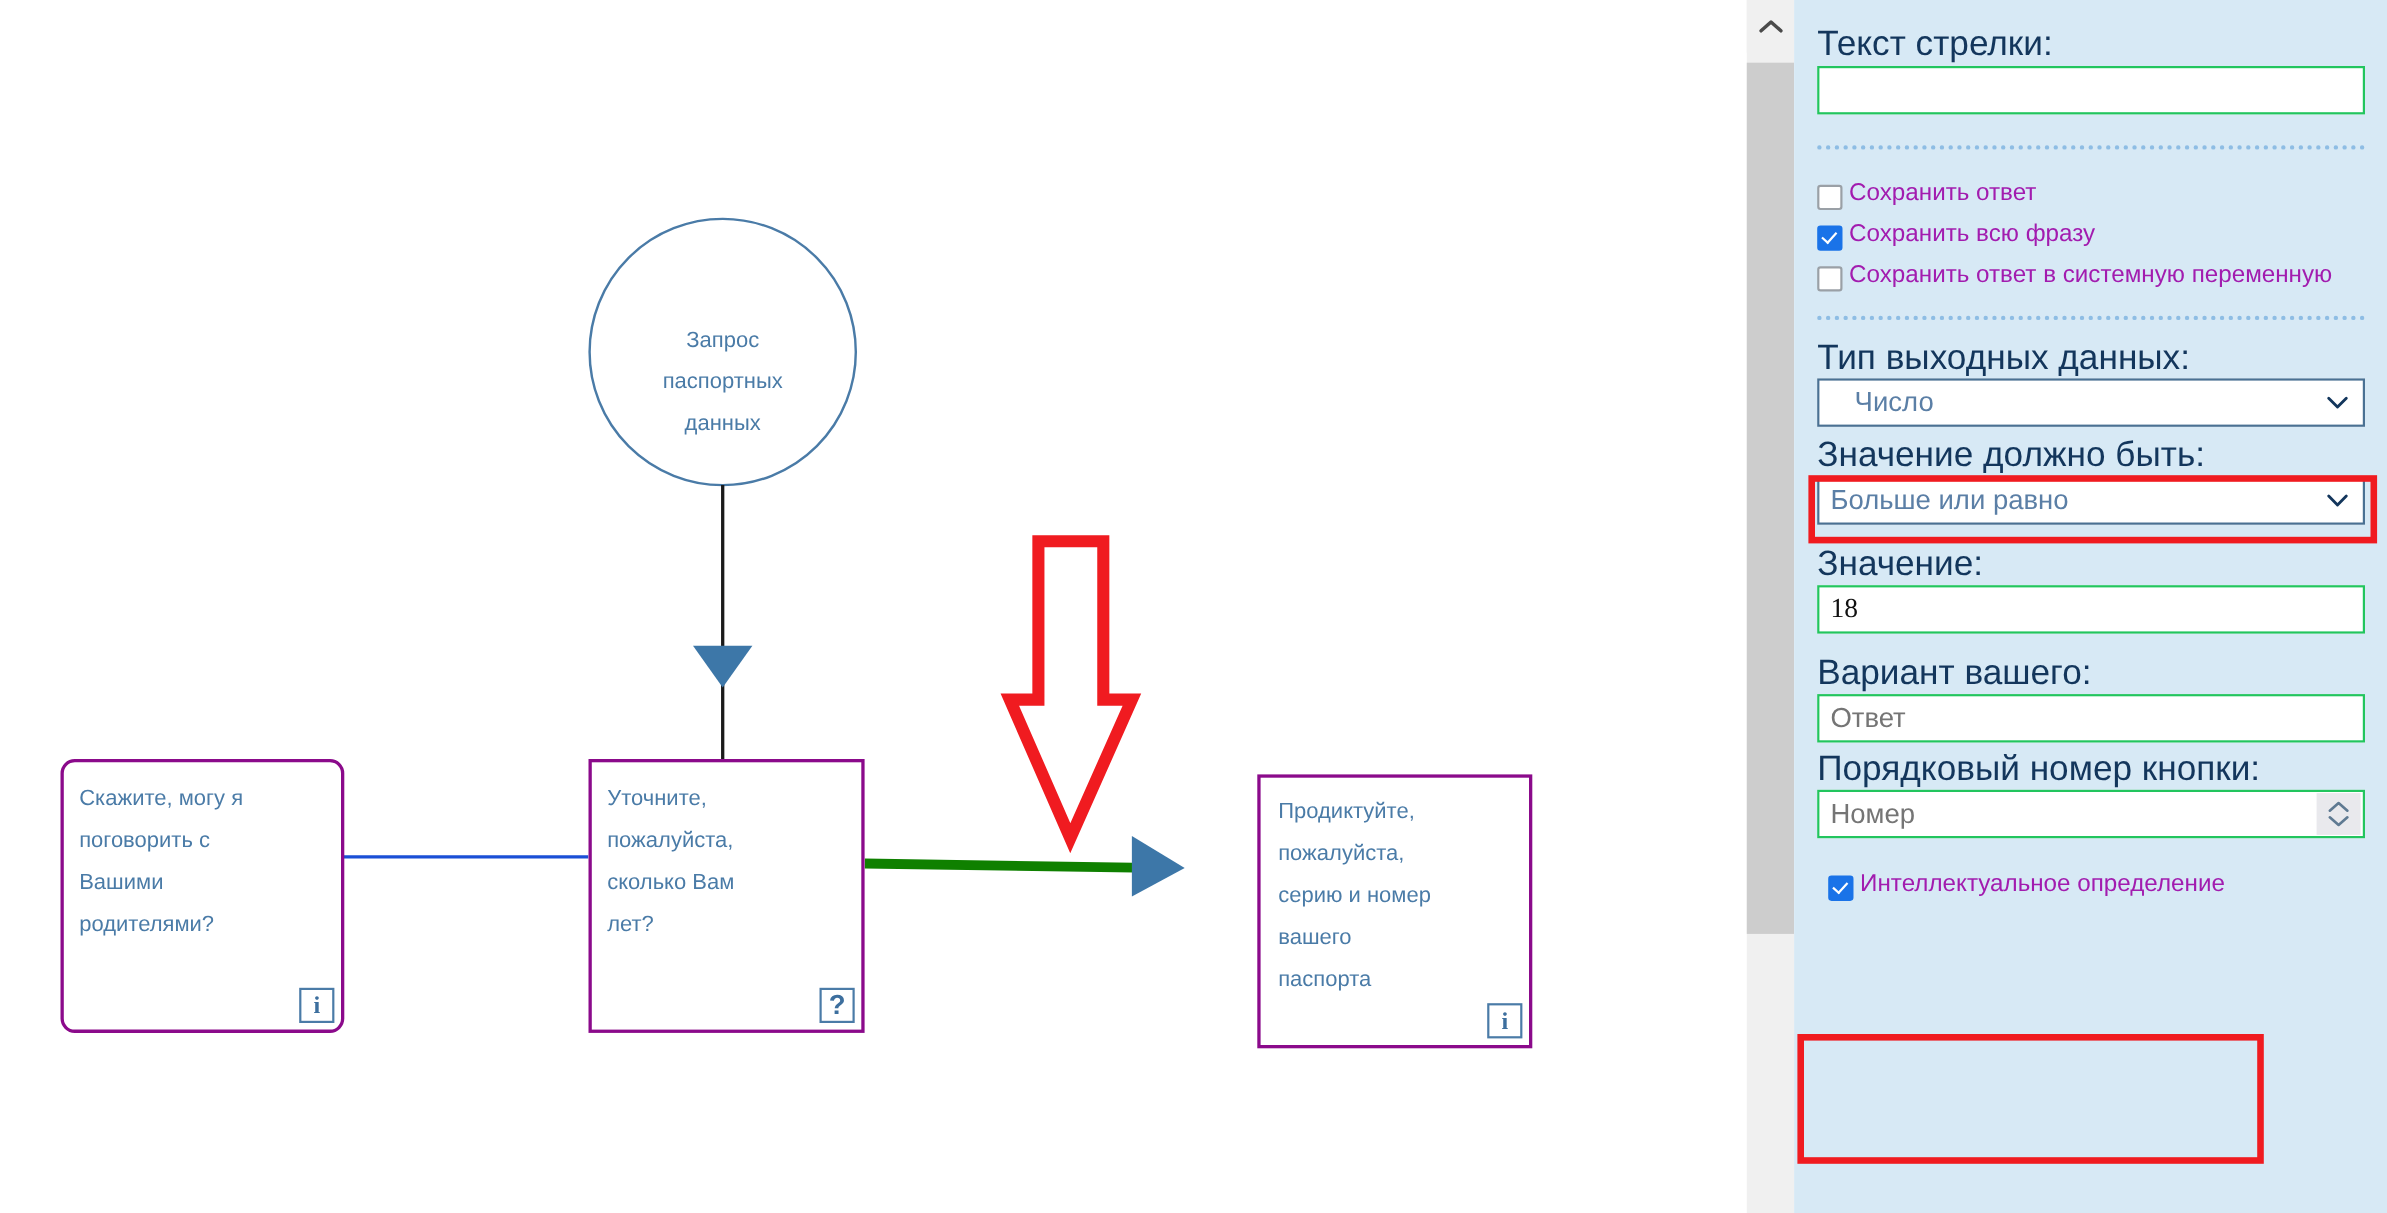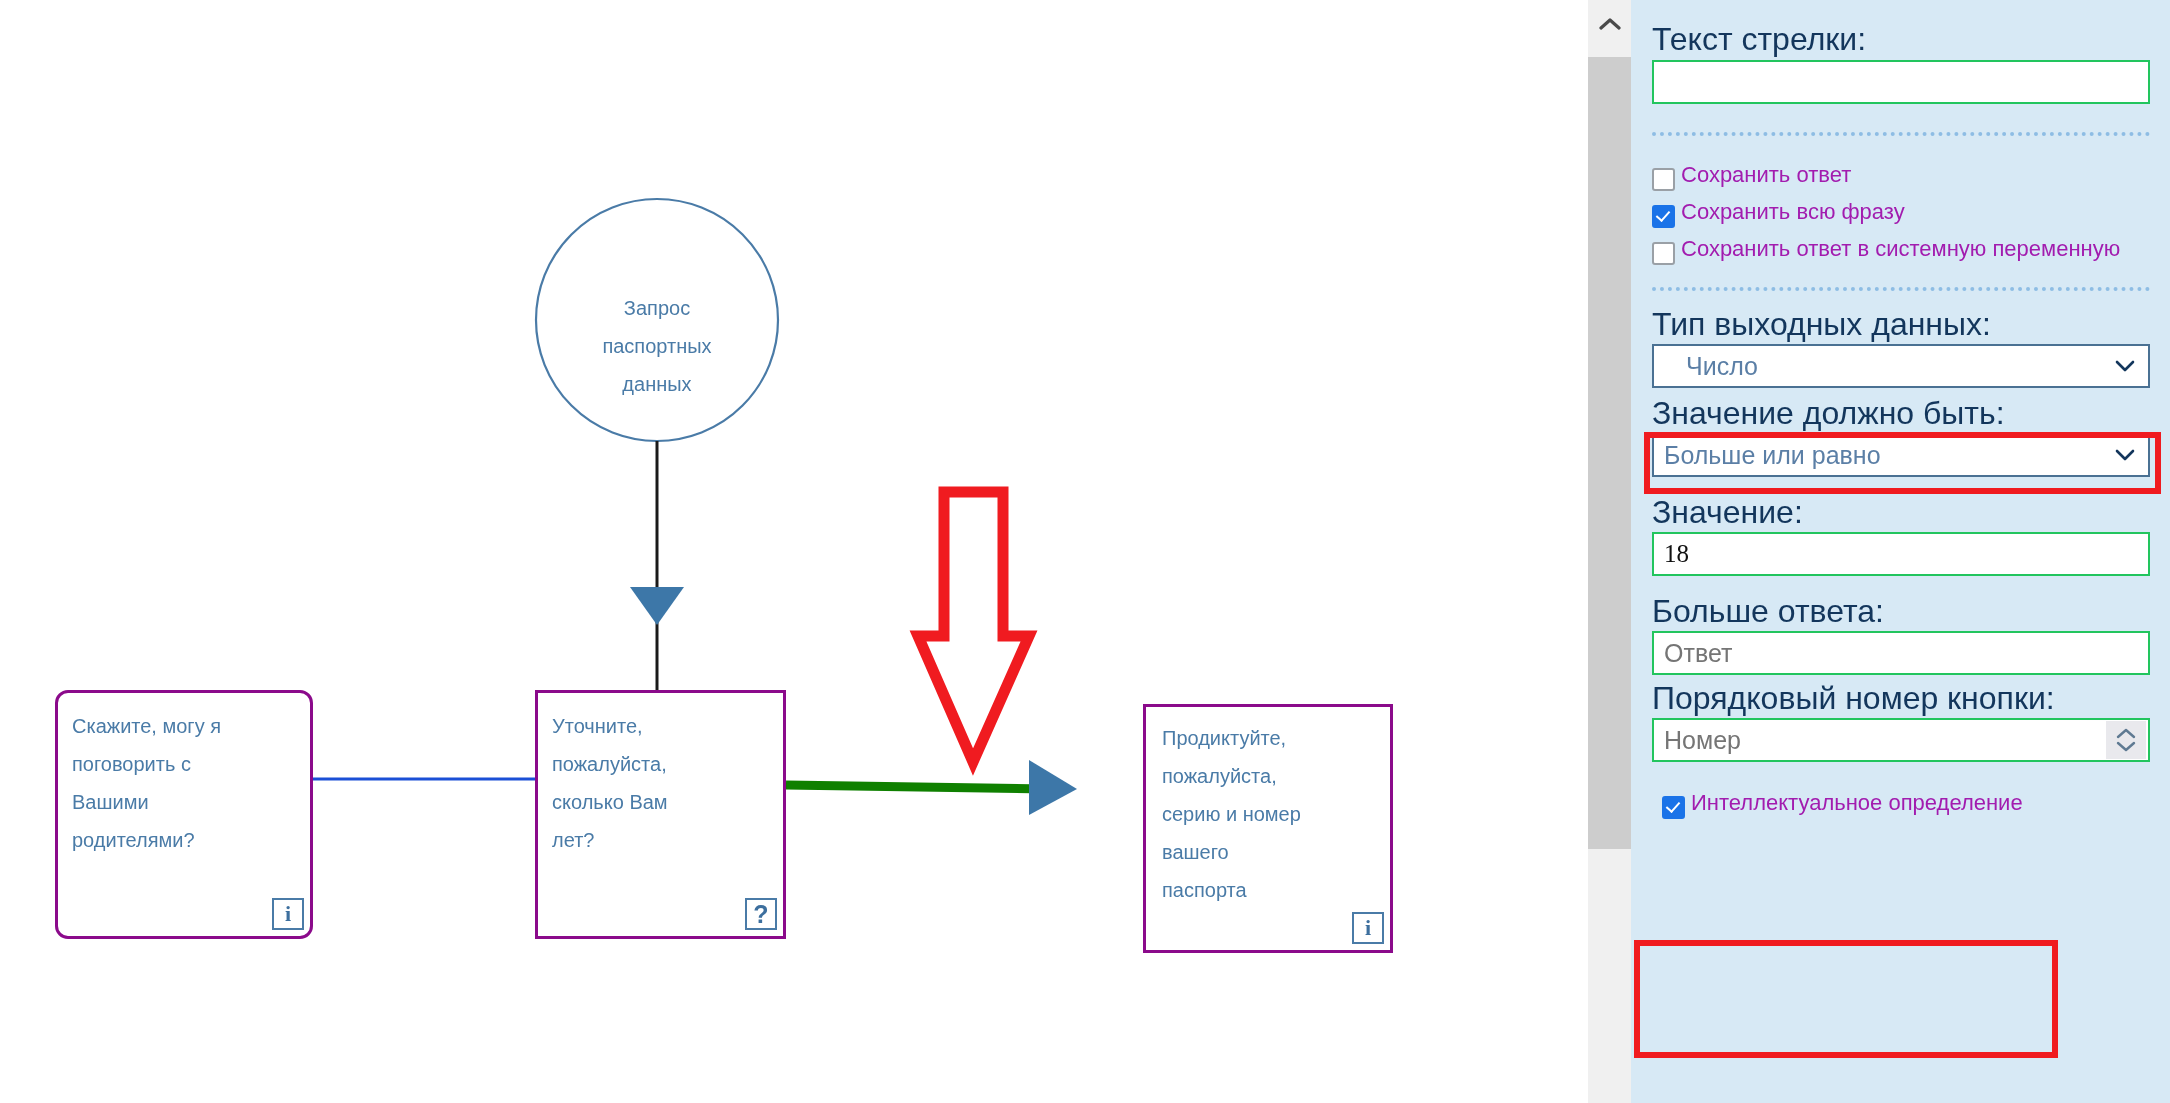--- a/index.html
+++ b/index.html
@@ -331,21 +331,21 @@
     <div class="select-box" style="margin-top:3px;">
       <span>Больше или равно</span>
       <svg class="select-caret" viewBox="0 0 22 22">
         <path d="M3 7 L11 15 L19 7" fill="none" stroke="#13365c" stroke-width="2.6" stroke-linecap="round" stroke-linejoin="round"></path>
       </svg>
     </div>
 
     <div class="field-label" style="margin-top:18px;">Значение:</div>
     <input class="text-input" type="text" style="margin-top: 3px; color: rgb(17, 17, 17); font-family: &quot;Liberation Serif&quot;, serif;" value="18">
 
-    <div class="field-label" style="margin-top:18px;">Больше ответа:</div>
+    <div class="field-label" style="margin-top:18px;">Вариант вашего:</div>
     <input class="text-input placeholder-text" type="text" style="margin-top: 3px;" placeholder="Ответ">
 
     <div class="field-label" style="margin-top:6px;">Порядковый номер кнопки:</div>
     <div style="position:relative; margin-top:3px;">
       <input class="text-input placeholder-text" type="text" placeholder="Номер" style="">
       <div class="spinner">
         <svg width="20" height="11" viewBox="0 0 20 11">
           <path d="M2 9 L10 2 L18 9" fill="none" stroke="#5f7a92" stroke-width="2.4" stroke-linecap="round" stroke-linejoin="round"></path>
         </svg>
         <svg width="20" height="11" viewBox="0 0 20 11">

